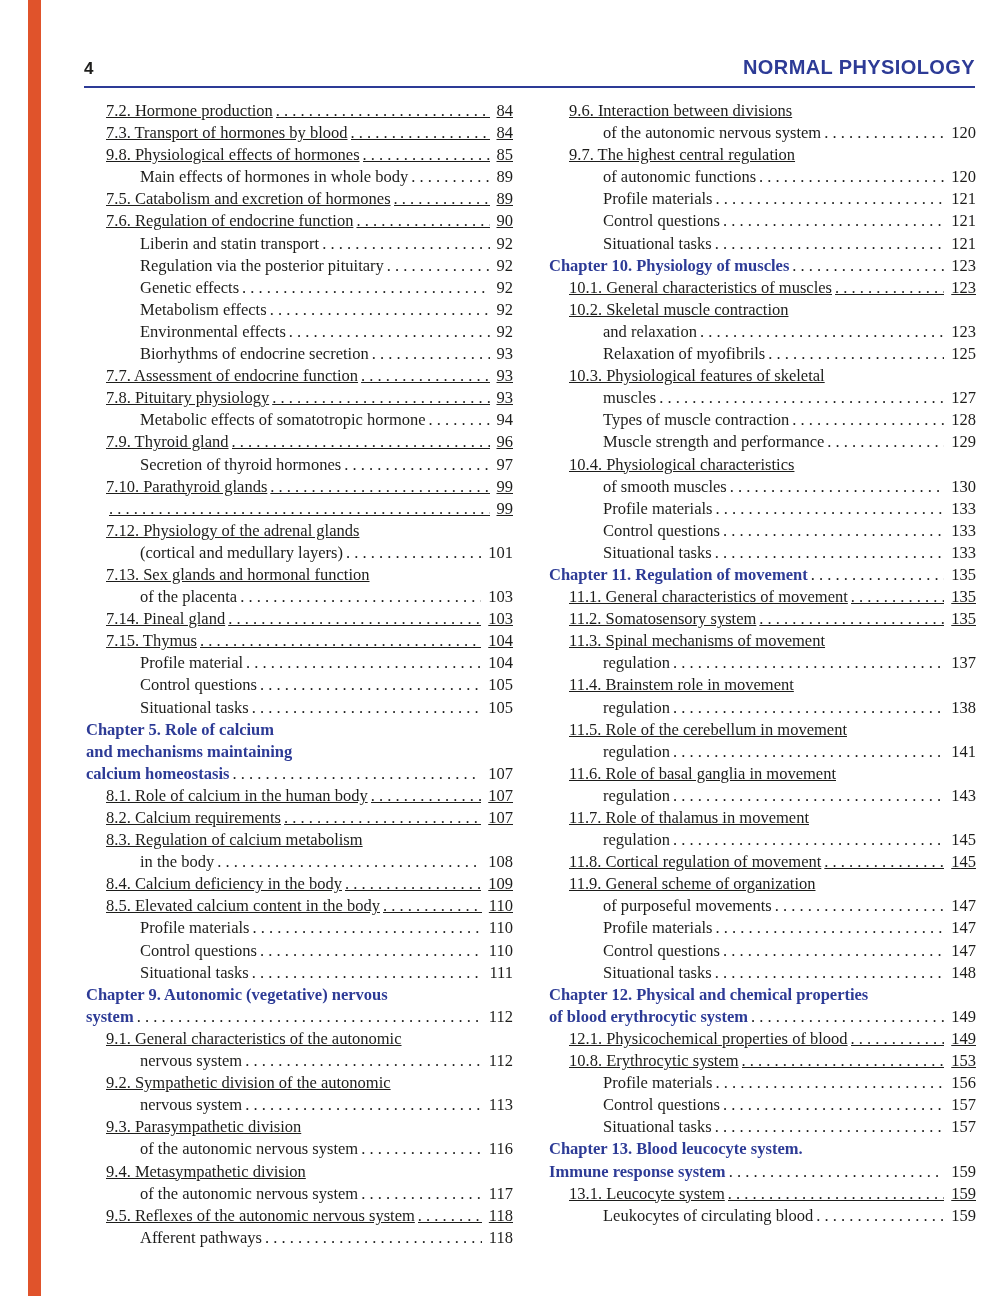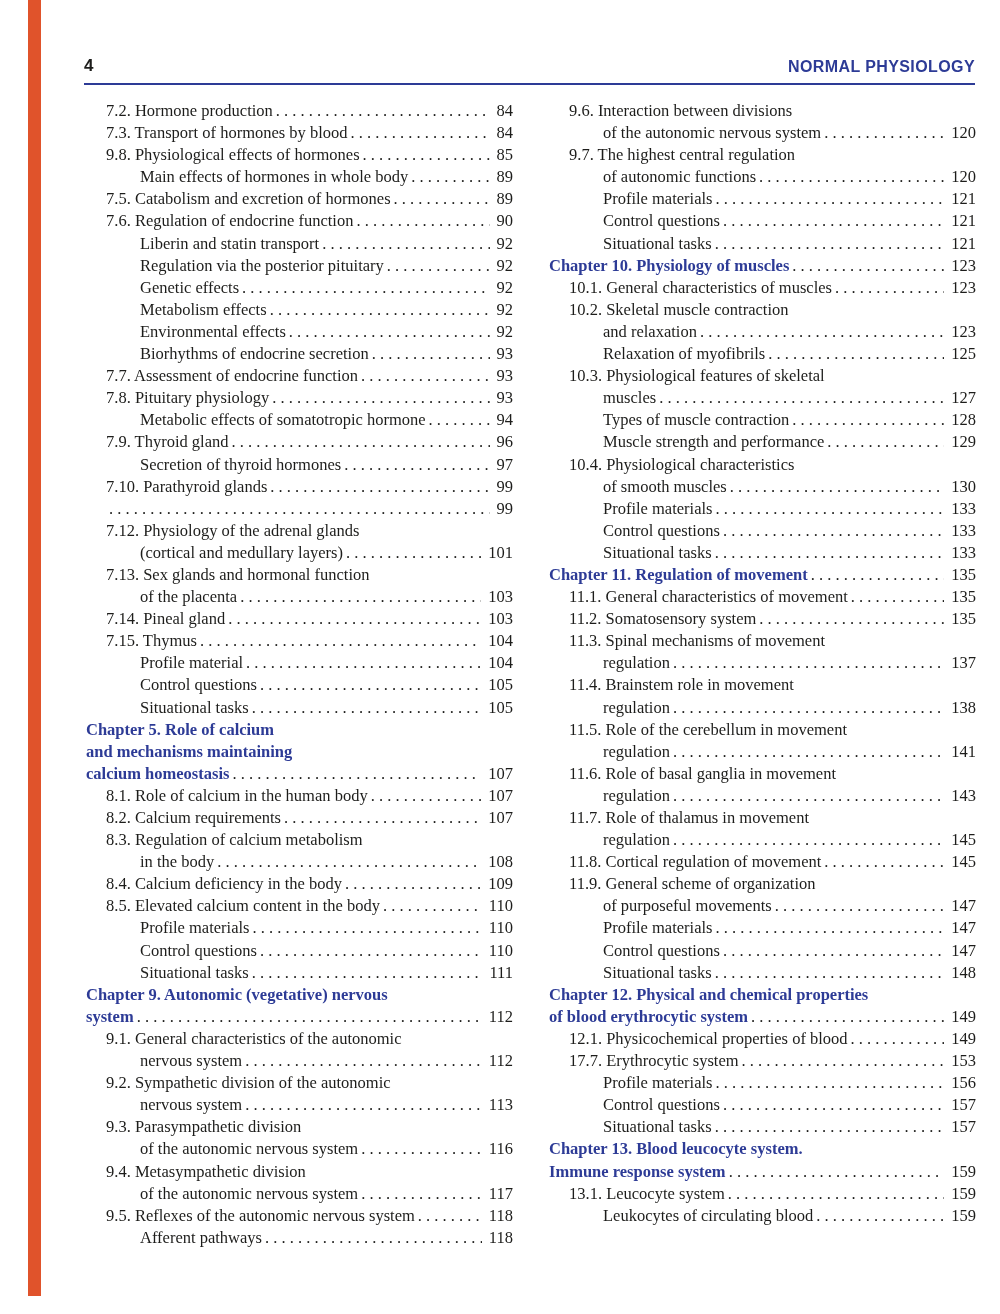--- a/index.html
+++ b/index.html
@@ -21,37 +21,37 @@
     position: absolute;
     left: 84px; right: 25px; top: 56px;
     display: flex;
     justify-content: space-between;
     align-items: flex-end;
     border-bottom: 2px solid #2d3b96;
     padding-bottom: 7px;
     font-family: "Liberation Sans", sans-serif;
   }
   .page-number { font-weight: bold; font-size: 17px; color: #1d1d1b; }
-  .running-title { font-weight: bold; font-size: 16px; color: #2d3b96; letter-spacing: 0.4px; }
+  .running-title { font-weight: bold; font-size: 20px; color: #2d3b96; letter-spacing: 0.4px; }
   .toc {
     position: absolute;
     top: 100px; left: 86px; right: 25px;
     display: flex;
     gap: 36px;
   }
   .toc-column { width: 427px; }
   .toc-line {
     display: flex;
     align-items: baseline;
     line-height: 22.1px;
     font-size: 16.5px;
     white-space: nowrap;
   }
   .toc-line.i0 { padding-left: 0; align-items: flex-end; }
-  .toc-line.i1 { padding-left: 20px; }
+  .toc-line.i1 { padding-left: 20px; text-decoration: underline; }
   .toc-line.i2 { padding-left: 54px; }
   .toc-text { white-space: nowrap; }
   .toc-line.chapter .toc-text {
     color: #2d3b96;
     font-weight: bold;
   }
   .toc-dots {
     flex: 1 1 auto;
     overflow: hidden;
     white-space: nowrap;
@@ -507,21 +507,21 @@
           <span class="toc-text">of blood erythrocytic system</span>
           <span class="toc-dots"></span>
           <span class="toc-page">149</span>
         </div>
         <div class="toc-line i1">
           <span class="toc-text">12.1. Physicochemical properties of blood</span>
           <span class="toc-dots"></span>
           <span class="toc-page">149</span>
         </div>
         <div class="toc-line i1">
-          <span class="toc-text">17.7. Erythrocytic system</span>
+          <span class="toc-text">10.8. Erythrocytic system</span>
           <span class="toc-dots"></span>
           <span class="toc-page">153</span>
         </div>
         <div class="toc-line i2">
           <span class="toc-text">Profile materials</span>
           <span class="toc-dots"></span>
           <span class="toc-page">156</span>
         </div>
         <div class="toc-line i2">
           <span class="toc-text">Control questions</span>

